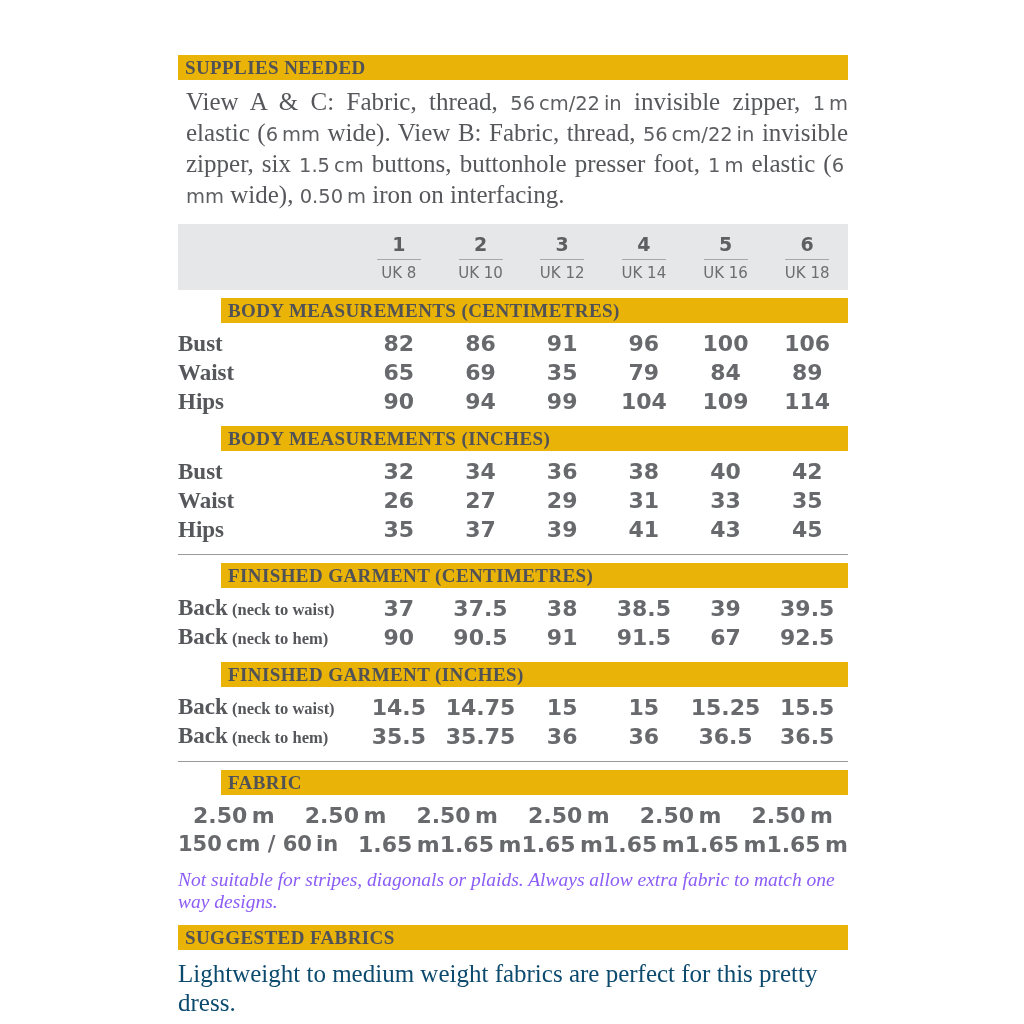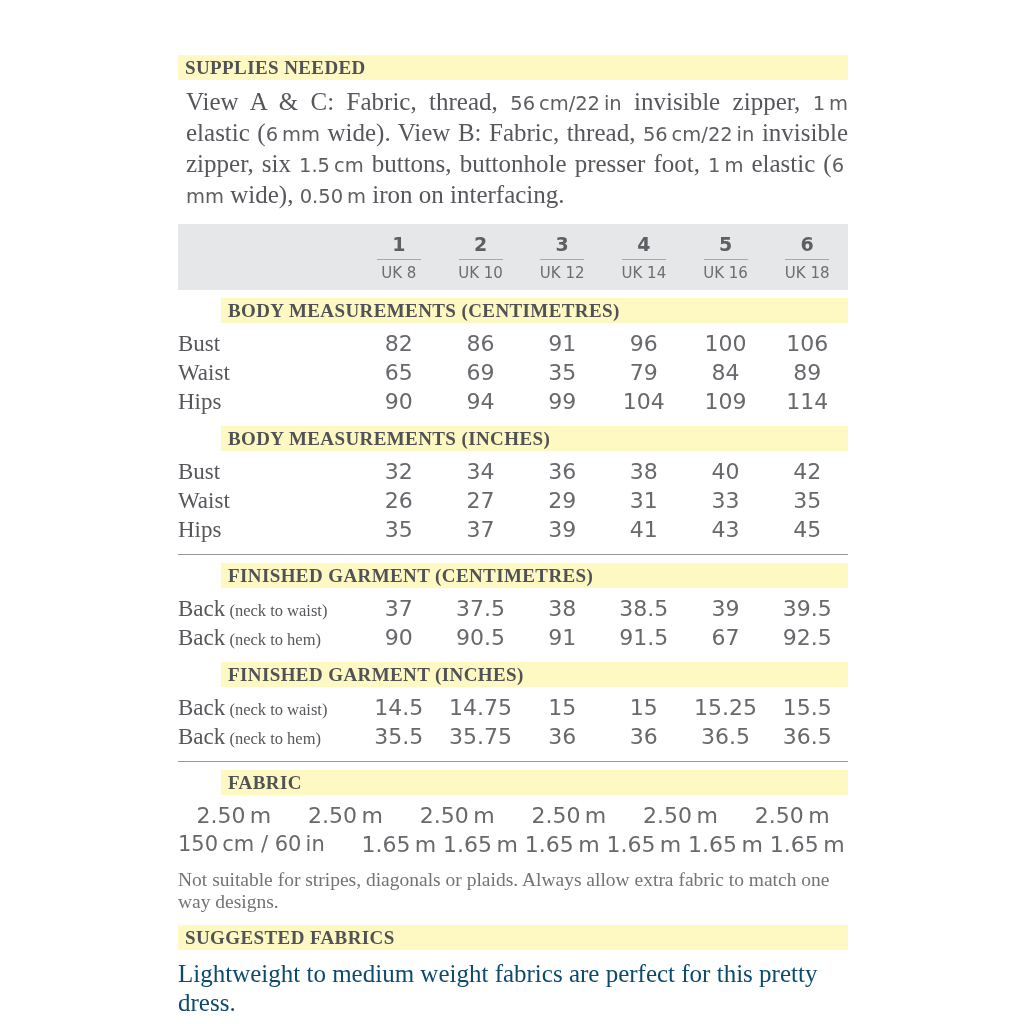--- a/index.html
+++ b/index.html
@@ -1,21 +1,21 @@
 <!DOCTYPE html>
 <html><head>
 <meta charset="utf-8">
 <style>
   html,body{margin:0;padding:0;background:#ffffff;width:1024px;height:1024px;overflow:hidden;}
   .doc{
     position:absolute;left:178px;top:55px;width:670px;
     font-family:"Liberation Serif",serif;color:#55565a;
   }
   .bar{
-    background:#fef9c3;color:#515256;
+    background:#eab308;color:#515256;
     font-weight:bold;font-size:19px;line-height:25px;height:25px;
     padding-left:7px;letter-spacing:0.4px;
   }
   .para{
     margin:7px 0 13px 8px;
     font-size:25px;line-height:29px;color:#56575b;
     text-align:justify;
   }
   .sans{font-family:"DejaVu Sans",sans-serif;font-size:0.78em;color:#5d5e61;}
   
@@ -25,27 +25,27 @@
   }
   .size-spacer{width:180px;}
   .size-col{flex:1;text-align:center;font-family:"DejaVu Sans",sans-serif;}
   .size-num{font-size:19px;font-weight:bold;color:#5e5f62;line-height:21px;display:block;}
   .size-rule{width:44px;border:none;border-top:1px solid #a6a7a9;margin:4px auto 5px auto;}
   .size-uk{font-size:15px;color:#6d6e70;line-height:16px;display:block;}
   
   .sec-rule{border:none;border-top:1px solid #98999b;margin:9px 0 0 0;}
   .sec-bar{margin-top:8px;margin-left:43px;}
   .rows{margin:6px 0 10px 0;}
-  .row{display:flex;align-items:flex-start;line-height:29px;height:29px;}
+  .row{display:flex;align-items:center;line-height:29px;height:29px;font-weight:bold;}
   .row-label{width:180px;font-size:23px;color:#56575b;white-space:nowrap;}
   .row-label .sub{font-size:16.5px;}
   .row-label.sans-label{font-family:"DejaVu Sans",sans-serif;font-size:21px;color:#68696c;}
   .cell{flex:1;text-align:center;font-family:"DejaVu Sans",sans-serif;font-size:22px;color:#68696c;white-space:nowrap;}
   .note{
-    margin:9px 0 12px 0;font-size:19.5px;line-height:22px;color:#737373;
+    margin:9px 0 12px 0;font-style:italic;font-size:19.5px;line-height:22px;color:#8b5cf6;
   }
   .closing{margin:9px 0 0 0;font-size:25px;line-height:29px;color:#0c4a6e;font-family:Liberation Serif, serif;}
 </style>
 </head>
 <body>
 
 <div class="doc">
 
   <div class="bar">
     <span>SUPPLIES NEEDED</span>

